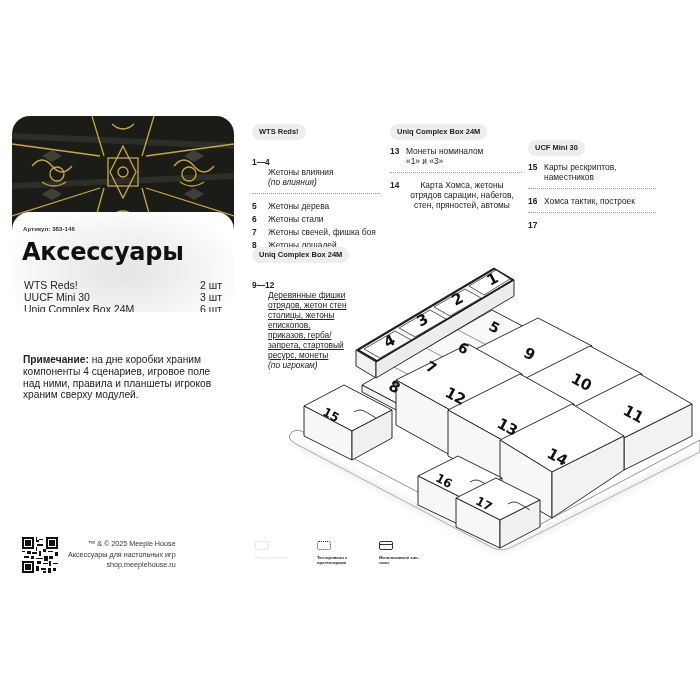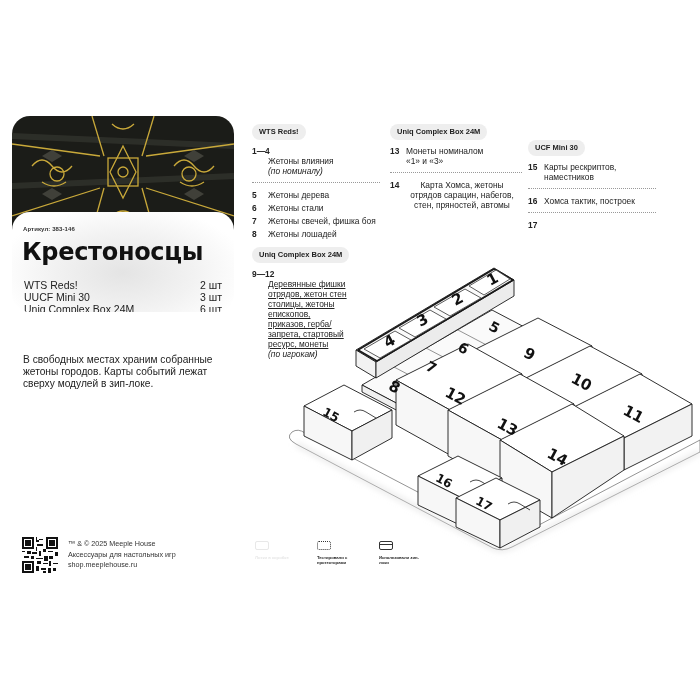--- a/index.html
+++ b/index.html
@@ -15,36 +15,36 @@
   .title { position: absolute; left: 10px; top: 122px; font-size: 24px; font-weight: 900; letter-spacing: -0.3px; color: #111; font-family: "DejaVu Sans", sans-serif; }
   .kit { position: absolute; left: 12px; top: 163px; width: 198px; font-size: 10.5px; color: #222; }
   .kit-row { display: flex; justify-content: space-between; line-height: 12px; }
 
   .note { position: absolute; left: 23px; top: 354px; width: 200px; font-size: 10.2px; line-height: 11.8px; color: #222; }
   .note p { margin-bottom: 9px; }
   .note b { font-weight: bold; }
 
   .footer { position: absolute; left: 22px; top: 537px; }
   .qr { position: absolute; left: 0; top: 0; width: 36px; height: 36px; }
-  .foot-text { position: absolute; left: 46px; top: 2px; font-size: 7.2px; line-height: 10.5px; color: #333; white-space: nowrap; }
+  .foot-text { position: absolute; left: 46px; top: 2px; font-size: 7.2px; line-height: 10.5px; color: #333; white-space: nowrap; text-align: right; }
 
   .badges { position: absolute; left: 255px; top: 541px; display: flex; gap: 22px; }
   .badge { width: 40px; display: flex; flex-direction: column; align-items: flex-start; }
   .badge-icon { width: 14px; height: 9px; border: 1px solid #333; border-radius: 2px; margin-bottom: 5px; position: relative; }
   .badge.faded .badge-icon { border-color: #e8e8e8; }
   .badge-icon.card-ic::after { content: ""; position: absolute; left: 0; right: 0; top: 2px; height: 1px; background: #333; }
   .badge-label { font-size: 4.2px; line-height: 5px; color: #222; font-weight: bold; }
   .badge.faded .badge-label { color: #e6e6e6; }
 
   
   .pill { display: inline-block; background: #eeeeee; border-radius: 9px; font-size: 7.5px; font-weight: bold; padding: 3px 7px; color: #222; }
   .legend { position: absolute; font-size: 8.4px; line-height: 10px; color: #222; }
   .item { display: flex; margin-bottom: 3px; }
   .num { width: 16px; flex: none; font-weight: bold; }
-  .item.range { display: block; }
+  .item.range { display: block; margin-top: 11px; }
   .item.range .num { width: auto; display: block; }
   .item.range .txt { display: block; padding-left: 16px; }
   .it { font-style: italic; }
   .dots { border-top: 1px dotted #999; margin: 6px 0 7px 0; }
 
   .col-a { left: 252px; top: 124px; width: 128px; }
   .col-b { left: 252px; top: 247px; width: 128px; }
   .col-c { left: 390px; top: 124px; width: 132px; }
   .col-d { left: 528px; top: 140px; width: 150px; }
 
@@ -82,39 +82,39 @@
     </g>
     <g fill="#4a4a42" opacity="0.8">
       <path d="M30 40 l10 -6 l10 6 l-10 6z"></path>
         <path d="M172 40 l10 -6 l10 6 l-10 6z"></path>
       <path d="M30 78 l10 -6 l10 6 l-10 6z"></path>
         <path d="M172 78 l10 -6 l10 6 l-10 6z"></path>
     </g>
   </svg>
   <div class="card-panel"></div>
   <div class="sku">Артикул: 383-146</div>
-  <div class="title">Крестоносцы</div>
+  <div class="title">Аксессуары</div>
   <div class="kit">
     <div class="kit-row">
       <span>WTS Reds!</span>
       <span>2 шт</span>
     </div>
     <div class="kit-row">
       <span>UUCF Mini 30</span>
       <span>3 шт</span>
     </div>
     <div class="kit-row">
       <span>Uniq Complex Box 24M</span>
       <span>6 шт</span>
     </div>
   </div>
 </div>
 
 <div class="note">
-  <p>В свободных местах храним собранные жетоны городов. Карты событий лежат сверху модулей в зип-локе.</p>
+  <p><b>Примечание:</b><span> на дне коробки храним компоненты 4 сценариев, игровое поле над ними, правила и планшеты игроков храним сверху модулей.</span></p>
 </div>
 
 <div class="footer">
   <svg class="qr" viewBox="0 0 21 21" width="36" height="36" shape-rendering="crispEdges">
     <rect width="21" height="21" fill="#fff"></rect>
     <g fill="#111">
       <path d="M0 0h7v7h-7z M14 0h7v7h-7z M0 14h7v7h-7z"></path>
     </g>
     <g fill="#fff">
         <path d="M1 1h5v5h-5z M15 1h5v5h-5z M1 15h5v5h-5z"></path>
@@ -144,21 +144,21 @@
     <div class="badge-icon card-ic"></div>
     <div class="badge-label">Использовали зип-локи</div>
   </div>
 </div>
 
 <div class="legend col-a">
   <div class="pill" style="margin-bottom:6px;">WTS Reds!</div>
   <div class="item range">
     <span class="num">1—4</span>
     <span class="txt">Жетоны влияния</span>
-    <span class="txt it">(по номиналу)</span>
+    <span class="txt it">(по влияния)</span>
   </div>
   <div class="dots"></div>
   <div class="item">
     <span class="num">5</span>
     <span>Жетоны дерева</span>
   </div>
   <div class="item">
     <span class="num">6</span>
     <span>Жетоны стали</span>
   </div>

